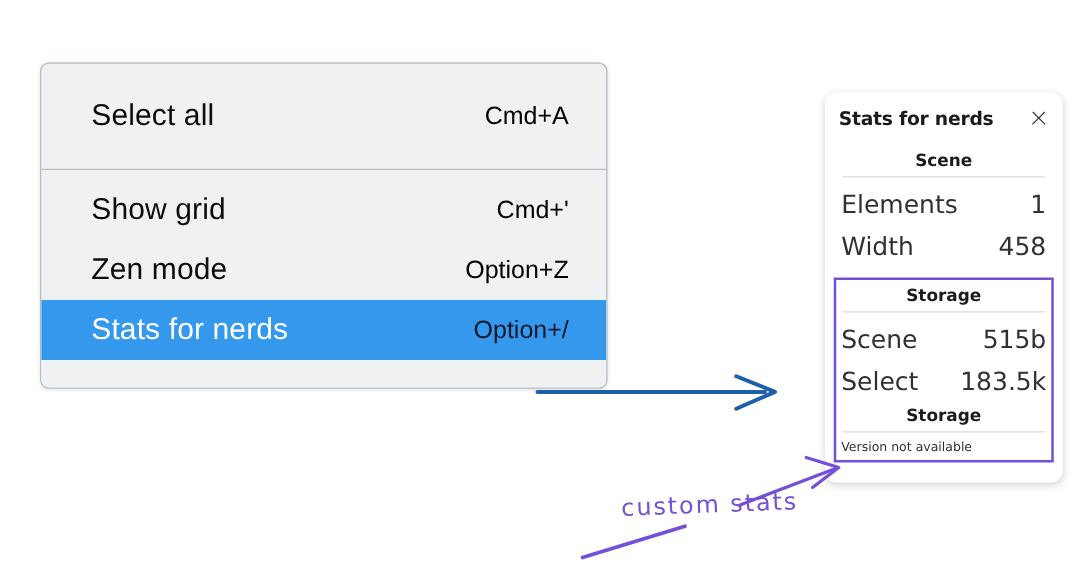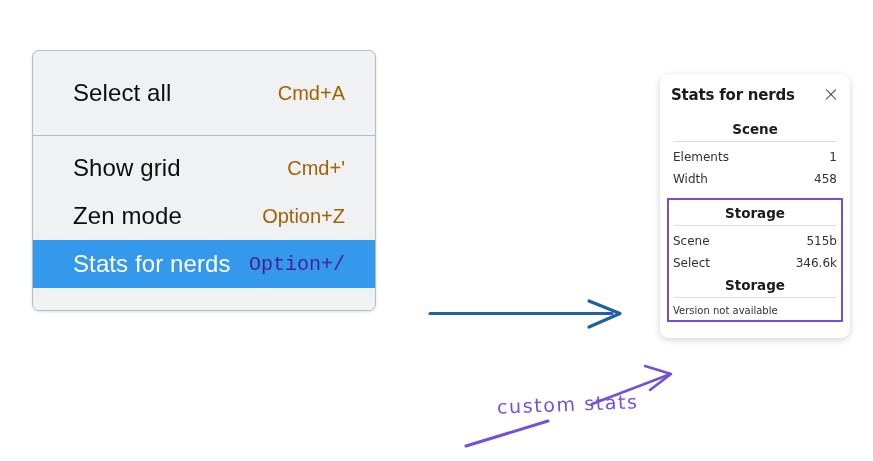--- a/index.html
+++ b/index.html
@@ -14,21 +14,21 @@
     overflow: hidden;
     font-family: "Liberation Sans", sans-serif;
     -webkit-font-smoothing: antialiased;
   }
 
   
   #context-menu {
     position: absolute;
     left: 32px;
     top: 50px;
-    width: 344px;
+    width: 454px;
     background: #f0f1f3;
     border: 1px solid #b4bcc6;
     border-radius: 7px;
     box-shadow: 0 1px 3px rgba(0,0,0,0.12);
     overflow: hidden;
     box-sizing: border-box;
   }
   .menu-section {
     padding: 8px 0;
   }
@@ -50,32 +50,31 @@
     cursor: default;
   }
   .menu-item .mi-label {
     font-size: 24px;
     color: #0d0d0d;
     letter-spacing: 0.1px;
     white-space: nowrap;
   }
   .menu-item .mi-shortcut {
     font-size: 20px;
-    color: #a16207;
+    color: #000000;
     white-space: nowrap;
   }
   .menu-item.selected {
     background: #3498ec;
   }
   .menu-item.selected .mi-label {
     color: #ffffff;
   }
   .menu-item.selected .mi-shortcut {
-    color: #4c1d95;
-    font-family: Liberation Mono, monospace;
+    color: #0f172a;
   }
   .menu-section.section-bottom {
     padding: 0 0 0 0;
     text-align: right;
   }
   .menu-tail {
     height: 22px;
     background: #f0f1f3;
   }
 
@@ -134,21 +133,21 @@
   }
   .group-rule {
     height: 1px;
     background: #dcdcdf;
     margin: 0 3px 4px 3px;
   }
   .stat-row {
     display: flex;
     justify-content: space-between;
     align-items: baseline;
-    font-size: 12px;
+    font-size: 20px;
     color: #313134;
     padding: 2px 2px;
     line-height: 1.5;
   }
   .stat-key { white-space: nowrap; }
   .stat-val { white-space: nowrap; }
   .stat-single {
     font-size: 10px;
     color: #313134;
     padding: 3px 2px 1px 2px;
@@ -242,21 +241,21 @@
 
     <div class="stats-group">
       <div class="group-title">Storage</div>
       <div class="group-rule"></div>
       <div class="stat-row">
         <span class="stat-key">Scene</span>
         <span class="stat-val">515b</span>
       </div>
       <div class="stat-row">
         <span class="stat-key">Select</span>
-        <span class="stat-val">346.6k</span>
+        <span class="stat-val">183.5k</span>
       </div>
     </div>
 
     <div class="stats-group">
       <div class="group-title">Storage</div>
       <div class="group-rule"></div>
       <div class="stat-single">Version not available</div>
     </div>
 
   </div>

